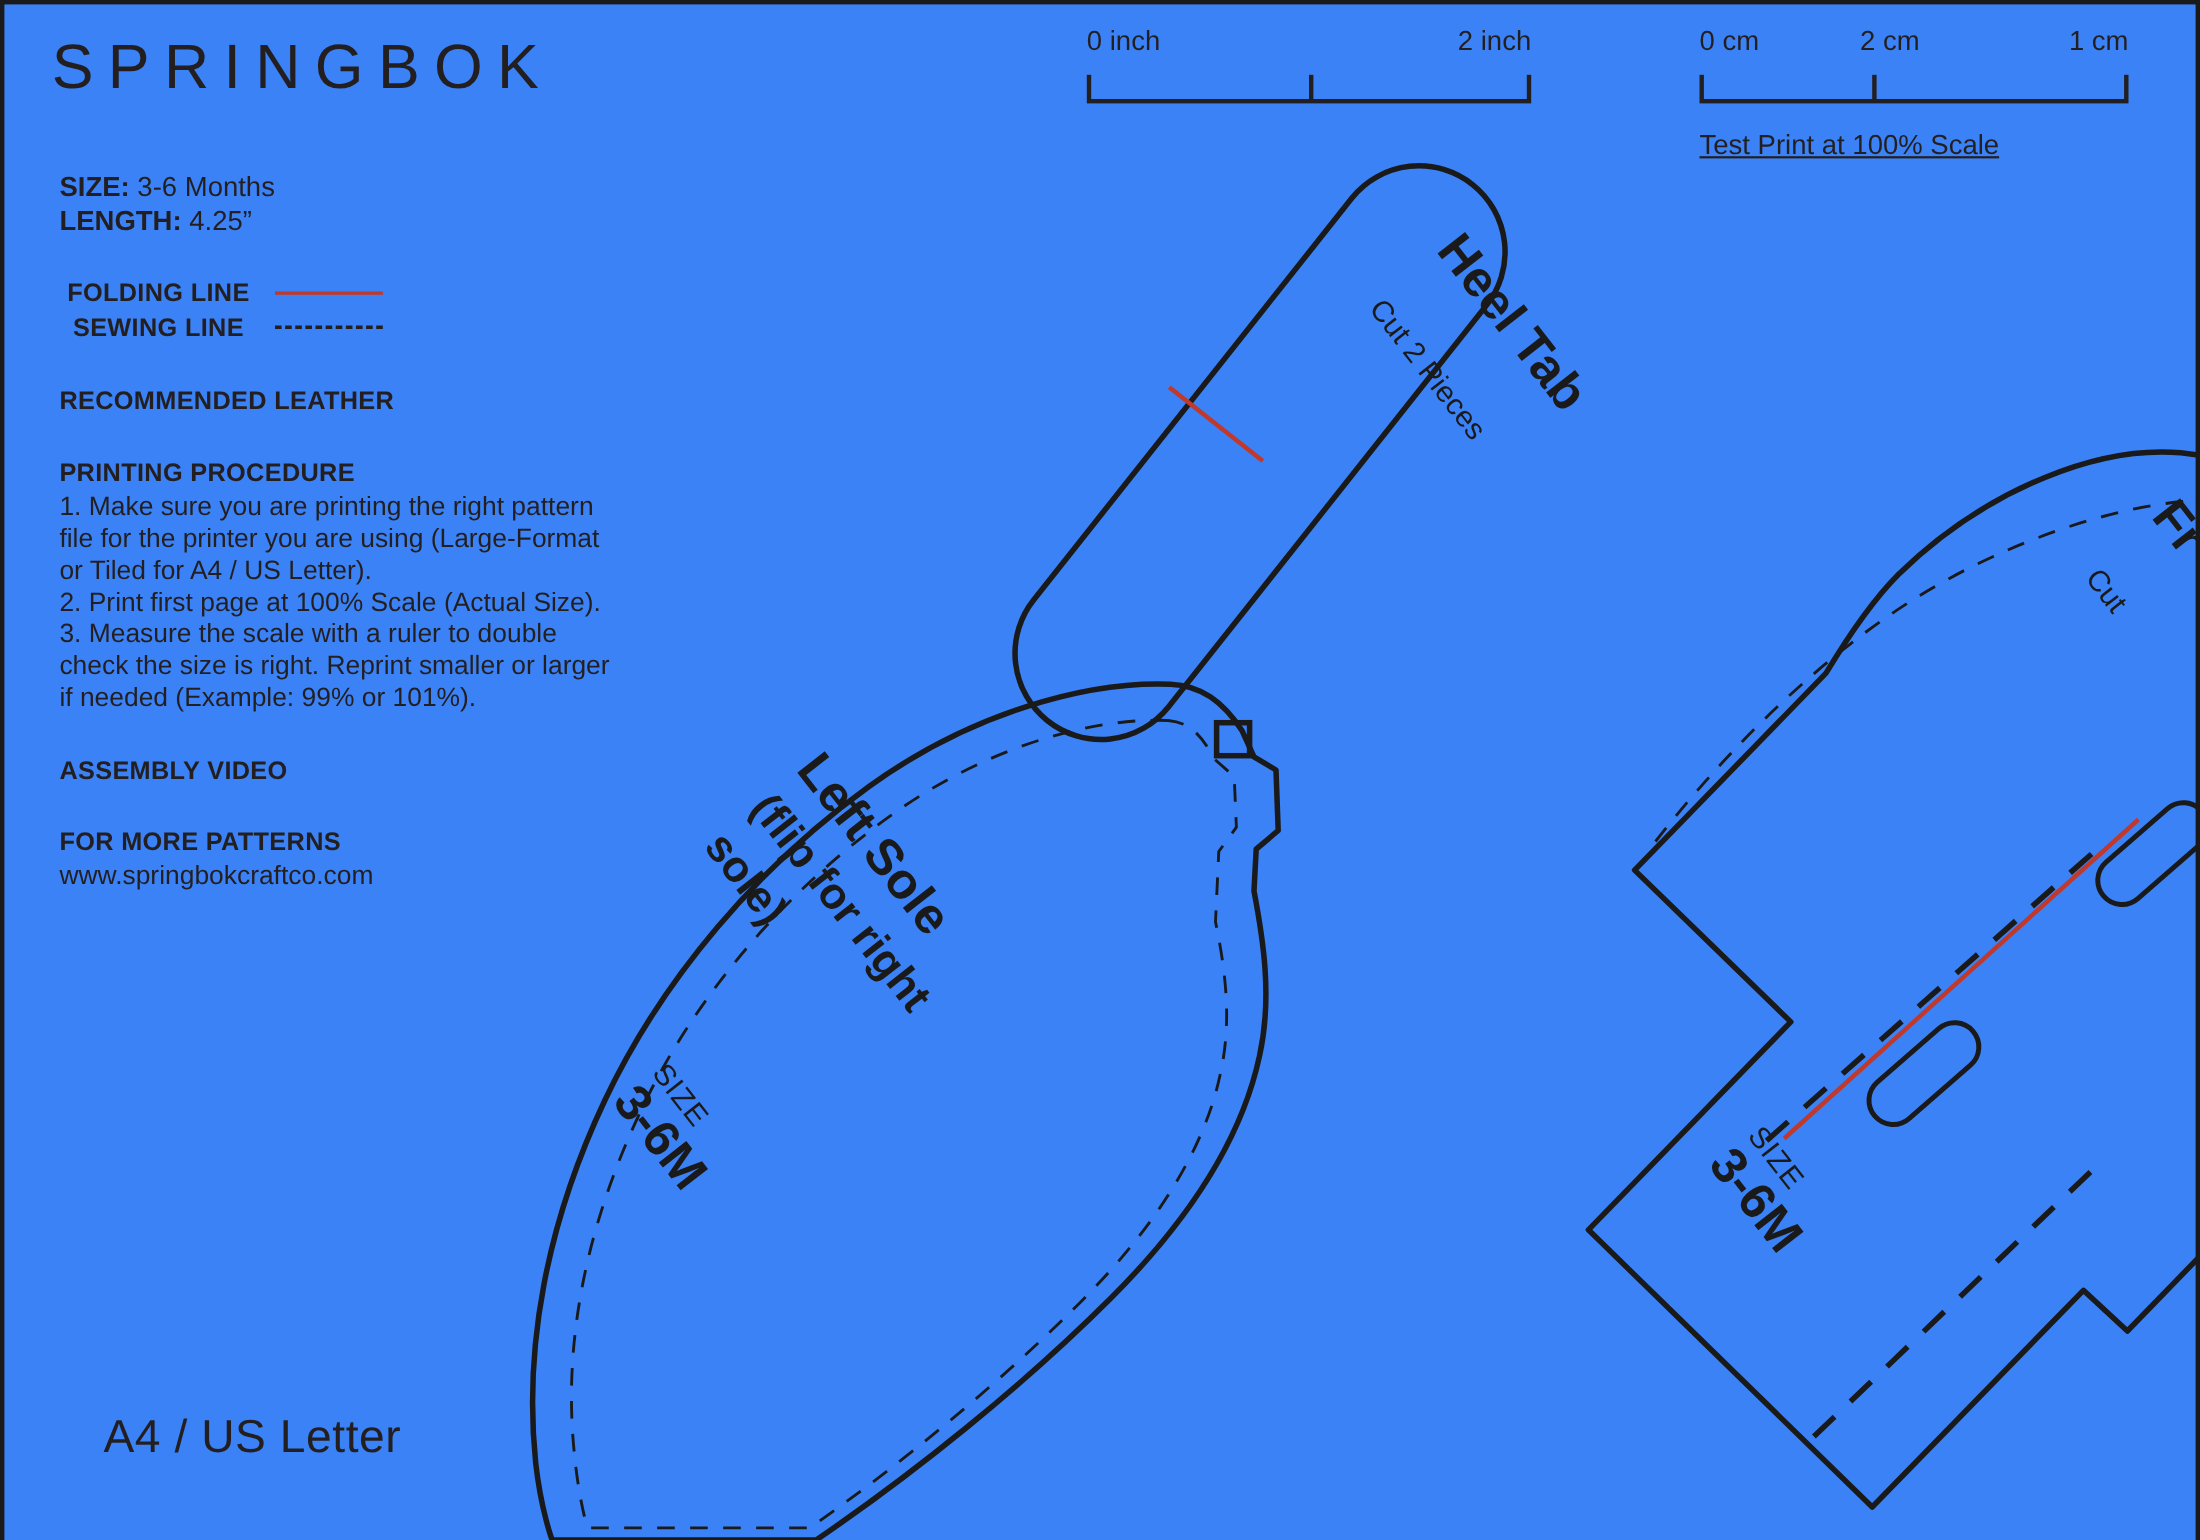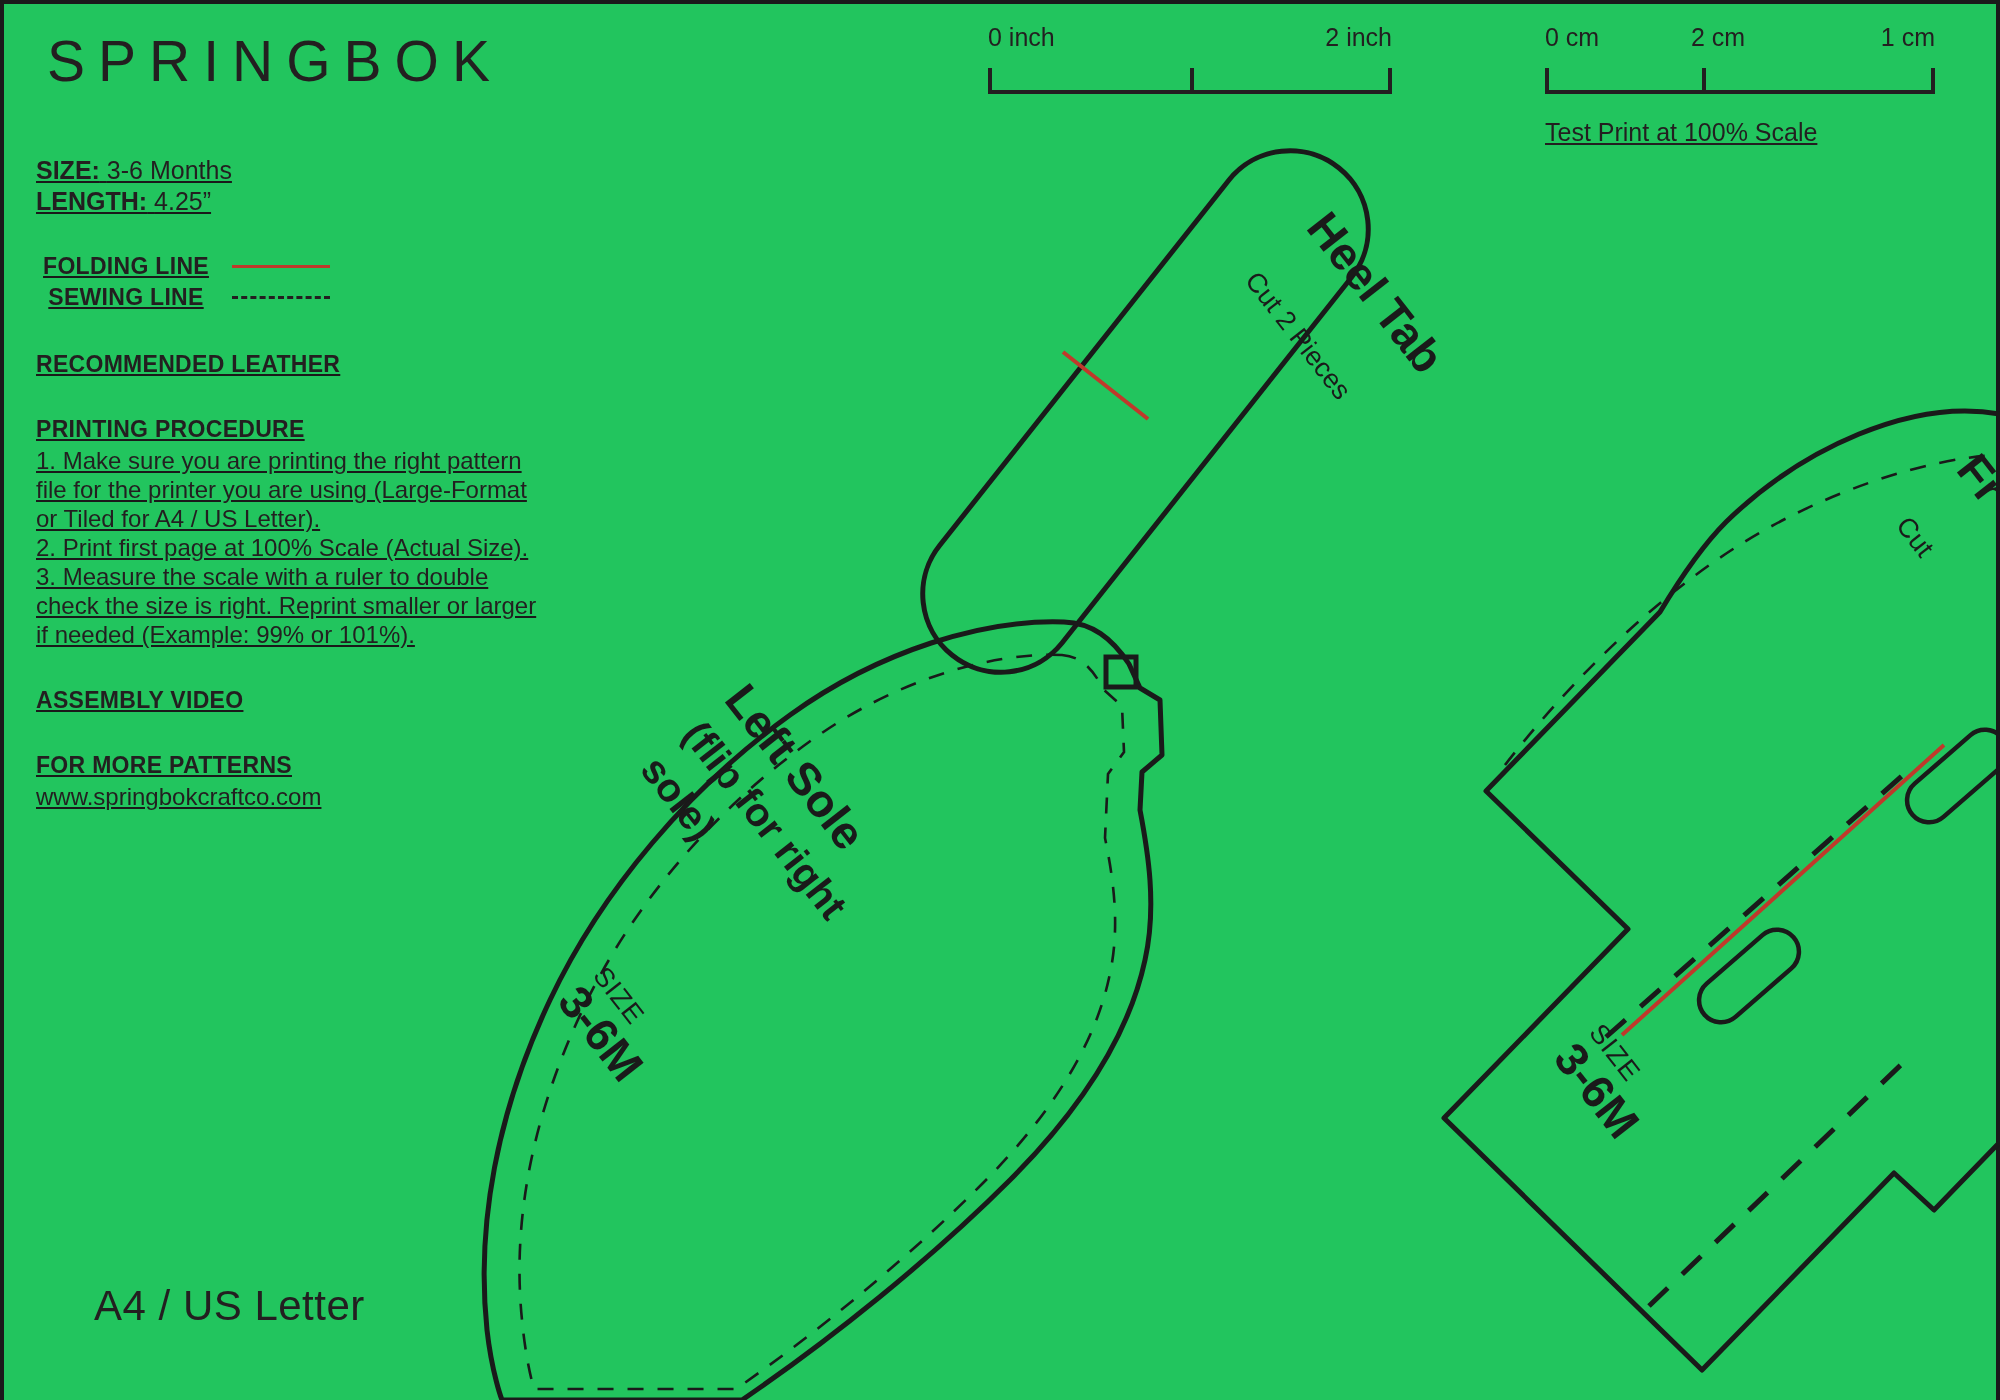--- a/index.html
+++ b/index.html
@@ -8,21 +8,21 @@
     background: #ffffff;
   }
   body {
     font-family: "Liberation Sans", sans-serif;
     color: #1a1a1a;
   }
   #page {
     position: relative;
     width: 2000px;
     height: 1400px;
-    background: #22c55e;
+    background: #3b82f6;
     overflow: hidden;
   }
   #page-border-top {
     position: absolute;
     left: 0; top: 0;
     width: 2000px; height: 4px;
     background: #1a1a1a;
   }
   #page-border-left {
     position: absolute;
@@ -45,24 +45,23 @@
     font-size: 57px;
     font-weight: 400;
     letter-spacing: 13px;
     color: #231f20;
     line-height: 1;
   }
 
   
   .info-col {
     position: absolute;
-    left: 36px;
+    left: 54px;
     top: 155px;
     width: 560px;
-    text-decoration: underline;
   }
   .meta-line {
     font-size: 25px;
     line-height: 31px;
     color: #231f20;
     white-space: nowrap;
   }
   .meta-line b { font-weight: 700; }
 
   .legend {

